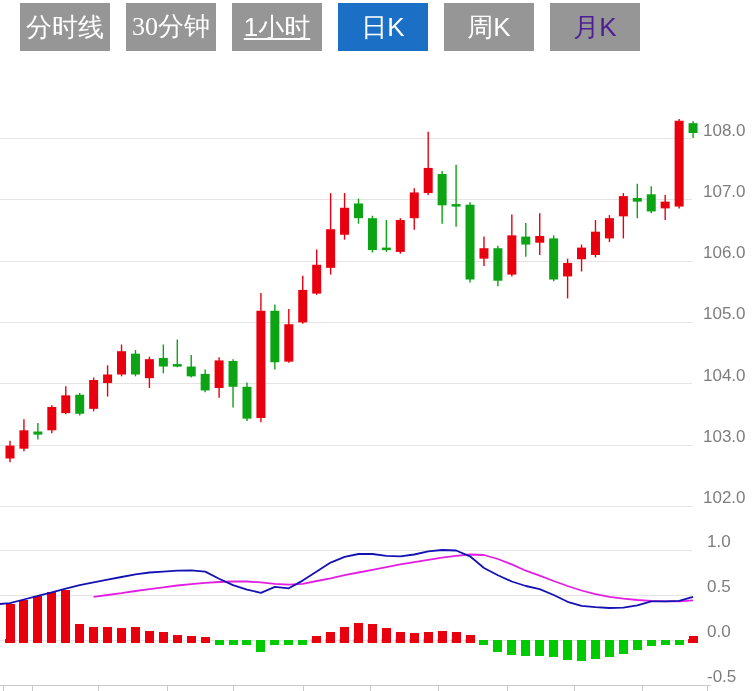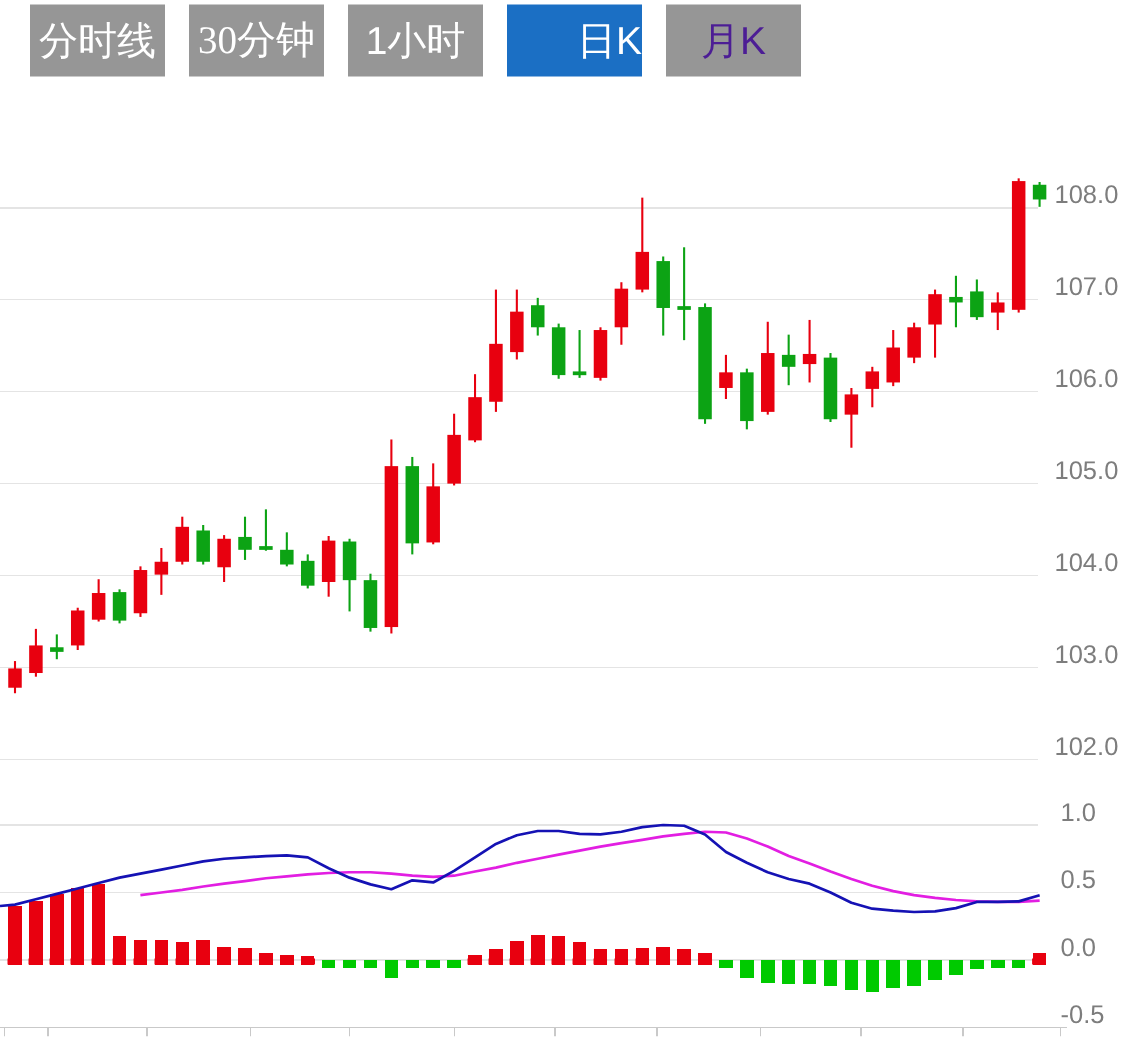--- a/index.html
+++ b/index.html
@@ -6,34 +6,35 @@
   .stage{
     position:relative;width:754px;height:691px;background:#ffffff;overflow:hidden;
     font-family:"Liberation Sans",sans-serif;
   }
   .tabbar{position:absolute;left:8px;top:3px;display:flex;gap:16px;z-index:2;padding-left:12px;}
   .tab{
     width:90px;height:48px;line-height:48px;text-align:center;
     font-size:26px;color:#ffffff;background:#969696;user-select:none;cursor:pointer;
     white-space:nowrap;
   }
-  .tab.active{background:#1b6fc4;text-align:right;}
+  .tab.active{background:#1b6fc4;}
   #chart-svg{position:absolute;left:0;top:0;}
   text{font-family:"Liberation Sans",sans-serif;}
 </style>
 </head>
 <body>
 
 <div class="stage">
 
   <div class="tabbar">
     <div class="tab" style="color: rgb(255, 255, 255); background: rgb(150, 150, 150);">分时线</div>
     <div class="tab" style="color: rgb(255, 255, 255); background: rgb(150, 150, 150); font-family: Liberation Serif, serif;">30分钟</div>
-    <div class="tab" style="color: rgb(255, 255, 255); background: rgb(150, 150, 150);">1小时</div>
+    <div class="tab" style="color: rgb(255, 255, 255); background: rgb(150, 150, 150); text-decoration: underline;">1小时</div>
     <div class="tab active" style="color: rgb(255, 255, 255); background: rgb(27, 111, 196);">日K</div>
+    <div class="tab" style="color: rgb(255, 255, 255); background: rgb(150, 150, 150);">周K</div>
     <div class="tab" style="color: #4c1d95; background: rgb(150, 150, 150);">月K</div>
   </div>
 
   <svg id="chart-svg" width="754" height="691">
       <g shape-rendering="crispEdges">
         <line x1="0" y1="138.5" x2="692" y2="138.5" stroke="#e4e4e4" stroke-width="1"></line>
         <text x="703" y="135.5" font-size="17" fill="#7d7d7d">108.0</text>
         <line x1="0" y1="199.8" x2="692" y2="199.8" stroke="#e4e4e4" stroke-width="1"></line>
         <text x="703" y="196.8" font-size="17" fill="#7d7d7d">107.0</text>
         <line x1="0" y1="261.1" x2="692" y2="261.1" stroke="#e4e4e4" stroke-width="1"></line>

